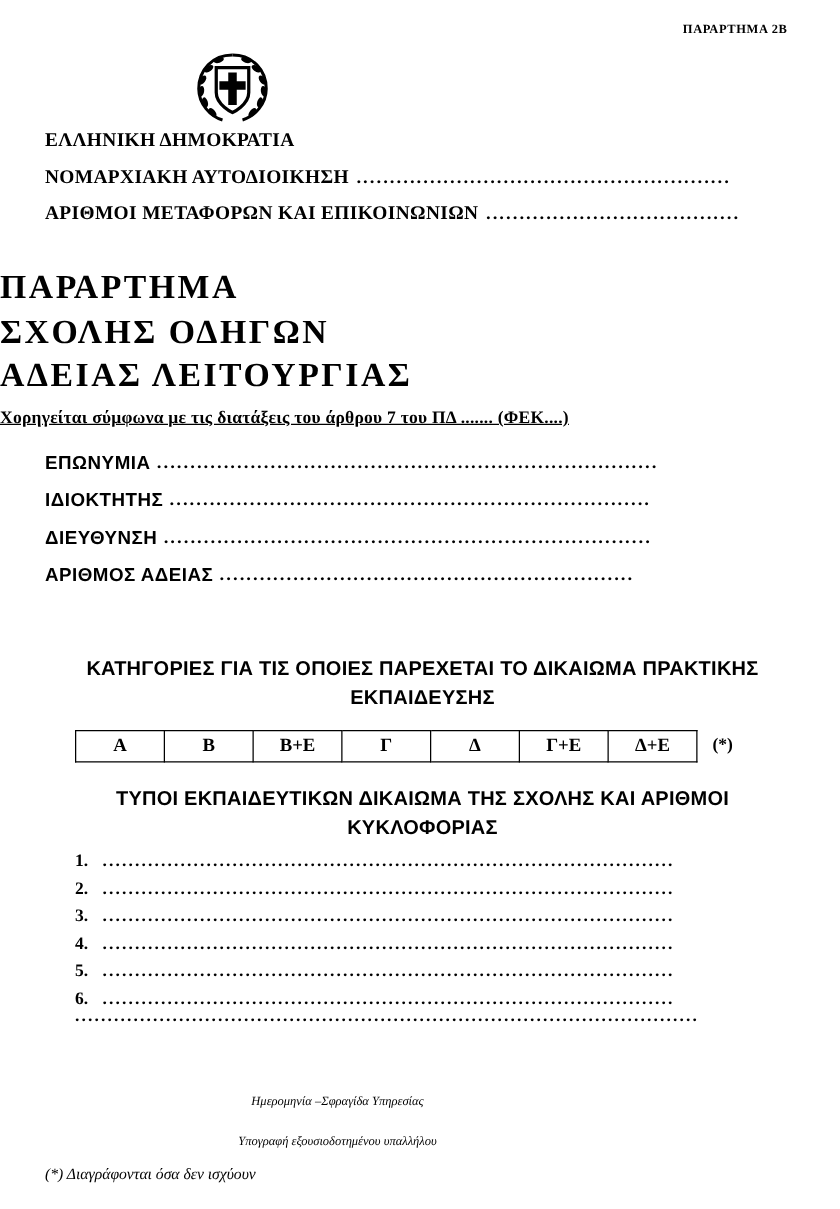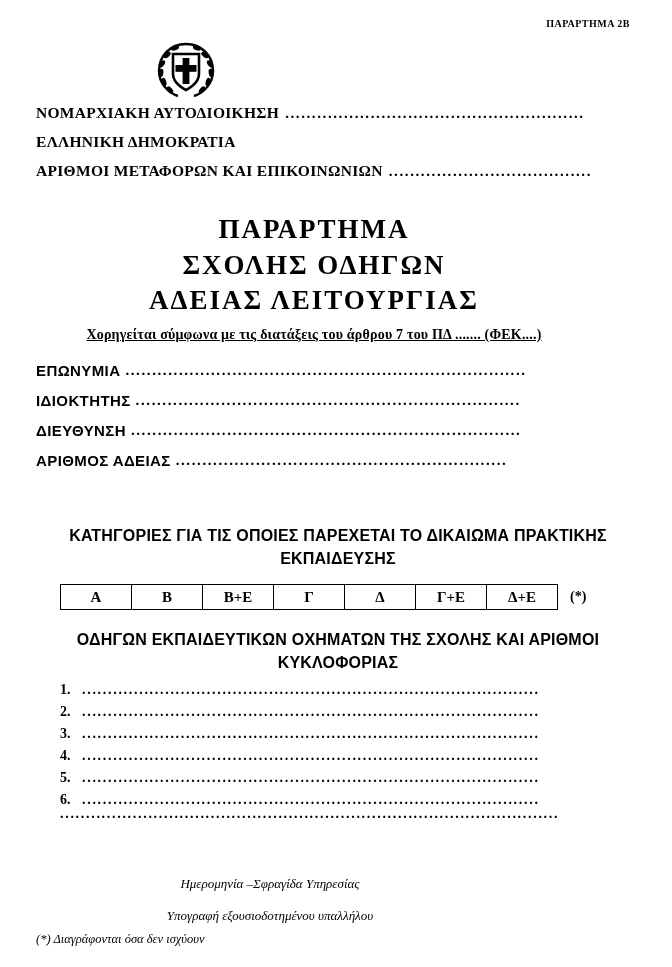--- a/index.html
+++ b/index.html
@@ -67,21 +67,20 @@
     letter-spacing: 1.6px;
     font-size: 15px;
   }
 
   
   .title-block {
     position: absolute;
     top: 212px;
     left: 0;
     width: 628px;
-    text-align: center;
   }
   .title-line {
     font-family: "Liberation Serif", serif;
     font-weight: bold;
     font-size: 27px;
     letter-spacing: 2px;
     line-height: 1.32;
   }
   .title-sub {
     margin-top: 8px;
@@ -217,21 +216,21 @@
   }
 
   
   .footer-line {
     position: absolute;
     width: 540px;
     left: 0;
     text-align: center;
     font-family: "Liberation Serif", serif;
     font-style: italic;
-    font-size: 13px;
+    font-size: 10px;
   }
   #footer-date { top: 876px; }
   #footer-sign { top: 908px; }
   .footnote {
     position: absolute;
     top: 932px;
     left: 36px;
     font-family: Liberation Serif, serif;
     font-style: italic;
     font-size: 12.5px;
@@ -266,26 +265,26 @@
 
       <path d="M23 16 L49 16 L49 36 C49 46 36 52 36 52 C36 52 23 46 23 36 Z" fill="#ffffff" stroke="#000" stroke-width="2.6"></path>
 
       <rect x="32.6" y="20" width="6.8" height="26" fill="#000"></rect>
       <rect x="25.5" y="27" width="21" height="6.8" fill="#000"></rect>
     </svg>
   </div>
 
   <div class="auth-block">
     <div class="auth-line">
+      <span class="lbl">ΕΛΛΗΝΙΚΗ ΔΗΜΟΚΡΑΤΙΑ</span>
+      <span class="dots"></span>
+    </div>
+    <div class="auth-line">
       <span class="lbl">ΝΟΜΑΡΧΙΑΚΗ ΑΥΤΟΔΙΟΙΚΗΣΗ</span>
       <span class="dots">........................................................</span>
-    </div>
-    <div class="auth-line">
-      <span class="lbl">ΕΛΛΗΝΙΚΗ ΔΗΜΟΚΡΑΤΙΑ</span>
-      <span class="dots"></span>
     </div>
     <div class="auth-line">
       <span class="lbl">ΑΡΙΘΜΟΙ ΜΕΤΑΦΟΡΩΝ ΚΑΙ ΕΠΙΚΟΙΝΩΝΙΩΝ</span>
       <span class="dots">......................................</span>
     </div>
   </div>
 
   <div class="title-block">
     <div class="title-line">ΠΑΡΑΡΤΗΜΑ</div>
     <div class="title-line">ΣΧΟΛΗΣ ΟΔΗΓΩΝ</div>
@@ -328,21 +327,21 @@
         <td>Δ</td>
         <td>Γ+Ε</td>
         <td>Δ+Ε</td>
       </tr>
     </tbody>
       </table>
     <span class="cat-star">(*)</span>
   </div>
 
   <div class="section-heading" id="veh-heading">
-    <div>ΟΔΗΓΩΝ ΕΚΠΑΙΔΕΥΤΙΚΩΝ ΟΧΗΜΑΤΩΝ ΤΗΣ ΣΧΟΛΗΣ ΚΑΙ ΑΡΙΘΜΟΙ</div>
+    <div>ΤΥΠΟΙ ΕΚΠΑΙΔΕΥΤΙΚΩΝ ΔΙΚΑΙΩΜΑ ΤΗΣ ΣΧΟΛΗΣ ΚΑΙ ΑΡΙΘΜΟΙ</div>
     <div>ΚΥΚΛΟΦΟΡΙΑΣ</div>
   </div>
 
   <div class="num-list">
     <div class="num-row">
       <span class="num-idx">1.</span>
       <span class="num-dots">........................................................................................</span>
     </div>
     <div class="num-row">
       <span class="num-idx">2.</span>

